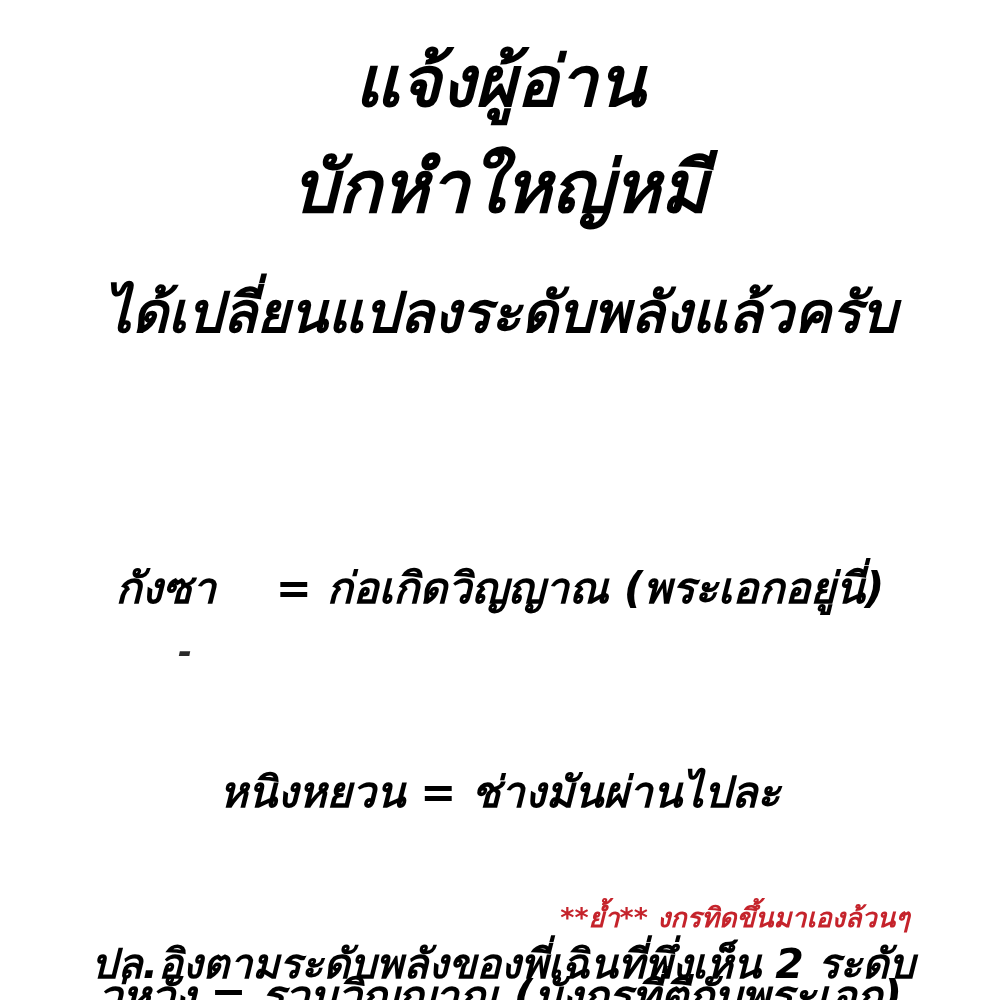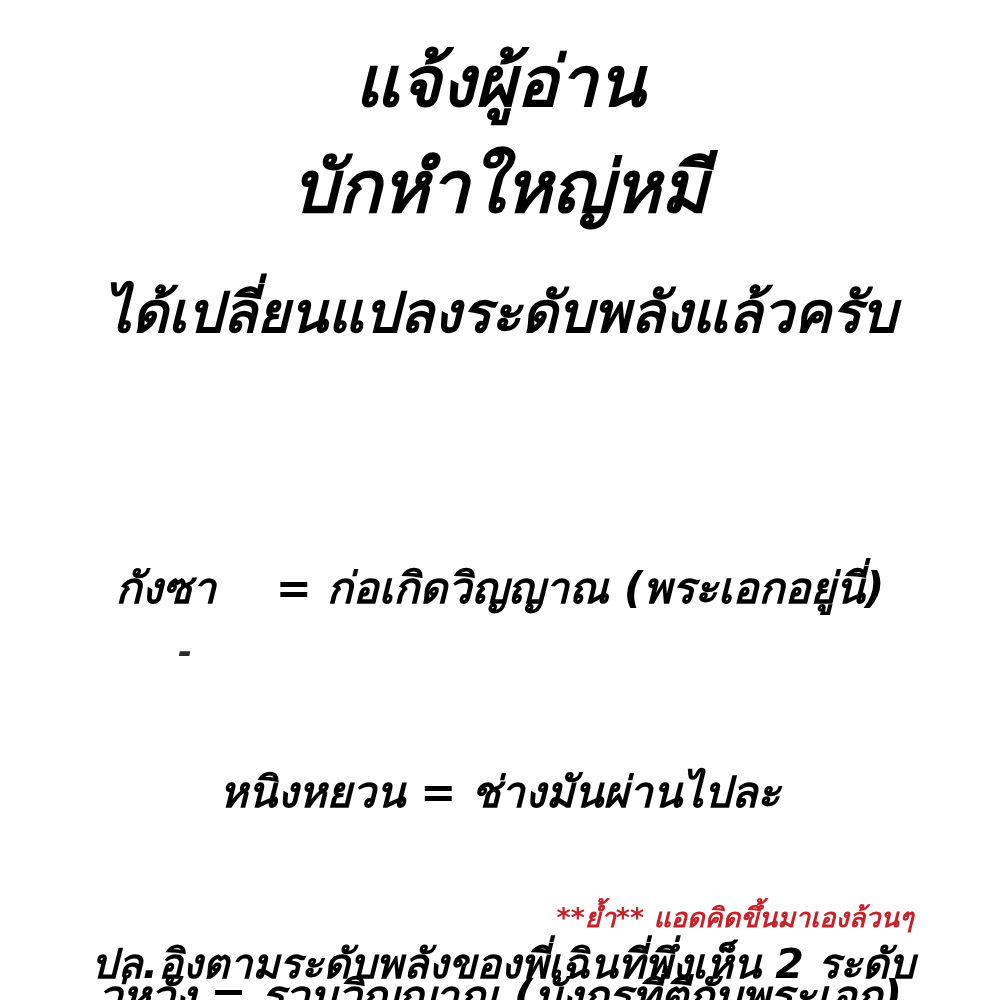--- a/index.html
+++ b/index.html
@@ -95,20 +95,20 @@
   <div class="levels-block">
     <div>กังซา    = ก่อเกิดวิญญาณ (พระเอกอยู่นี่)</div>
     <div>หนิงหยวน = ช่างมันผ่านไปละ</div>
     <div>วู่หวัง = รวมวิญญาณ (มังกรที่ตีกับพระเอก)</div>
     
   </div>
 
   <div class="stray-dash">-</div>
 
   <div class="disclaimer-block">
-    <div>**ย้ำ** แอดคิดขึ้นมาเองล้วนๆ</div>
+    <div>**ย้ำ** งกรทิดขึ้นมาเองล้วนๆ</div>
     
     
   </div>
 
   <div class="postscript">ปล.อิงตามระดับพลังของพี่เฉินที่พึ่งเห็น 2 ระดับ</div>
 
 </div>
 
 </body></html>

